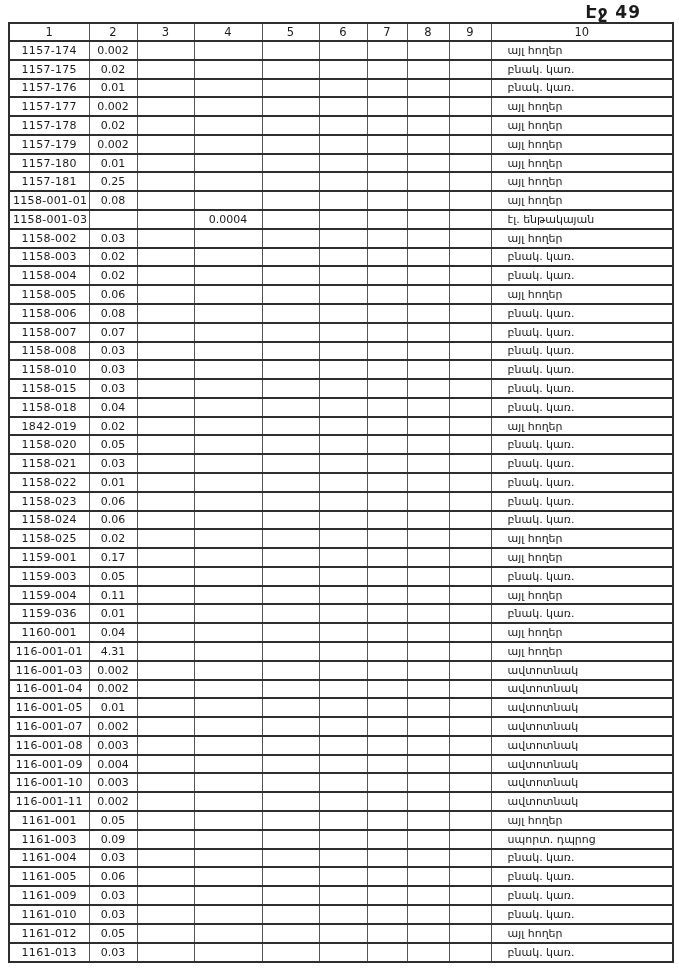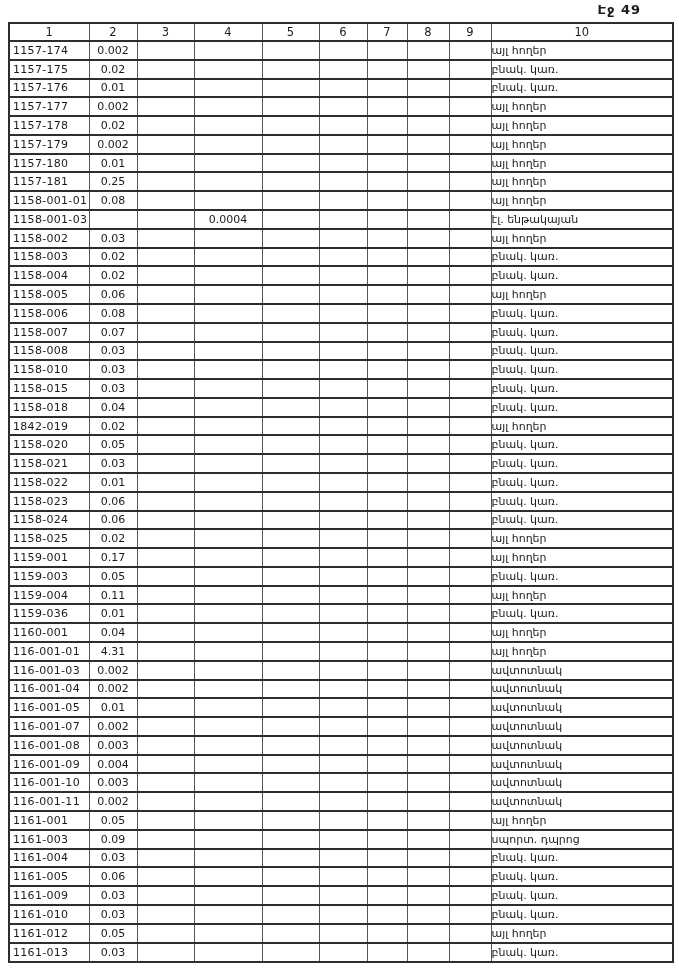--- a/index.html
+++ b/index.html
@@ -9,21 +9,21 @@
     width: 679px; height: 977px;
     background: var(--paper);
     color: var(--ink);
     font-family: "DejaVu Sans", sans-serif;
     position: relative;
     overflow: hidden;
   }
   .page-label {
     position: absolute;
     top: 2px; right: 38px;
-    font-size: 13px;
+    font-size: 17px;
     font-weight: bold;
     letter-spacing: 1px;
   }
   table.doc-table {
     position: absolute;
     left: 8px; top: 22px;
     width: 664px; height: 941px;
     border-collapse: collapse;
     table-layout: fixed;
     border: 2px solid var(--line);
@@ -42,23 +42,23 @@
     border-left: 1px solid var(--line-soft);
     border-right: 1px solid var(--line-soft);
     border-top: 2px solid var(--line);
     border-bottom: 2px solid var(--line);
     font-size: 11px;
     padding: 0 3px;
     white-space: nowrap;
     overflow: hidden;
     line-height: 1;
   }
-  .doc-table td.c-code { text-align: left; letter-spacing: 0.3px; }
+  .doc-table td.c-code { text-align: center; letter-spacing: 0.3px; }
   .doc-table td.c-num  { text-align: center; }
-  .doc-table td.c-usage{ text-align: left; padding-left: 0; }
+  .doc-table td.c-usage{ text-align: left; padding-left: 16px; }
 </style>
 </head>
 <body>
 
 <div class="page-label">Էջ 49</div>
 
 <table class="doc-table">
   <colgroup>
     <col style="width:80px">
       <col style="width:48px">

